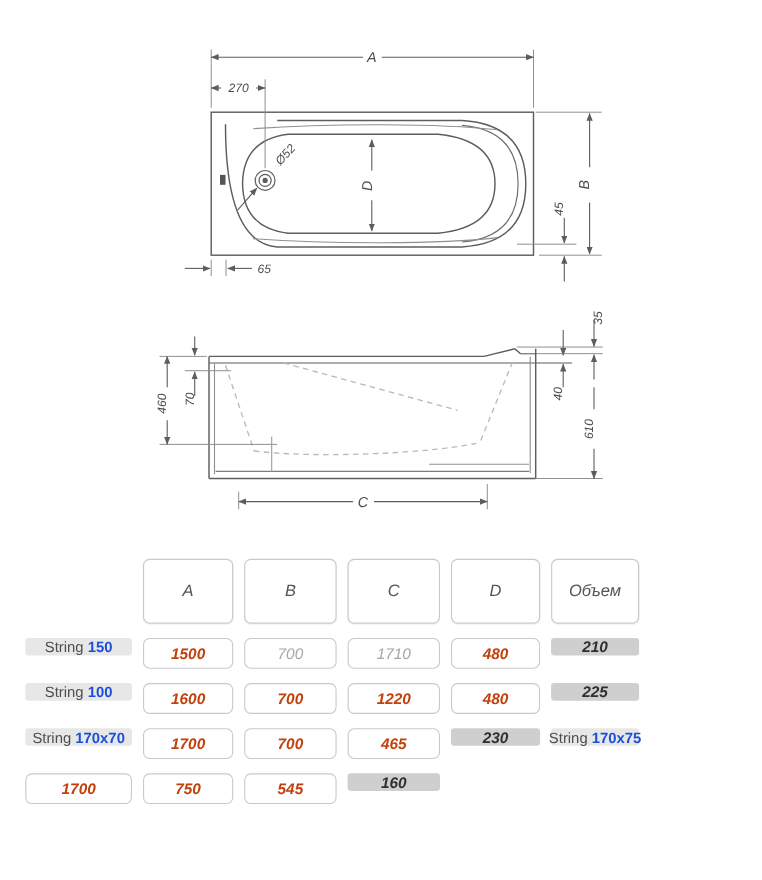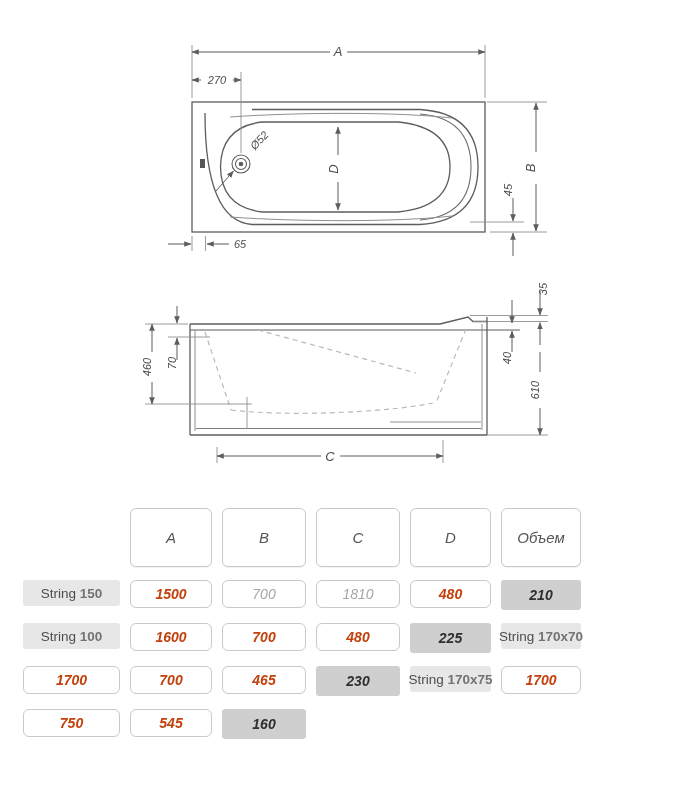--- a/index.html
+++ b/index.html
@@ -9,29 +9,29 @@
   .dimtxt{font-size:11px;}
   .dimbig{font-size:13px;}
   
   .spec{position:absolute;left:23px;top:508px;width:600px;
         display:grid;grid-template-columns:97px 82px 84px 84px 81px 80px;
         column-gap:10px;row-gap:13px;align-items:stretch;}
   .hcell{height:57px;background:#fff;border:1px solid #c9c9c9;border-radius:6px;
          display:flex;align-items:center;justify-content:center;
          font-style:italic;font-size:15px;color:#555;box-shadow:0 1px 1px rgba(0,0,0,.05);}
   .hspacer{height:57px;}
-  .rlabel{height:26px;background:#e7e7e7;border-radius:3px;
+  .rlabel{height:16px;background:#e7e7e7;border-radius:3px;
           display:flex;align-items:center;justify-content:center;
           font-size:13.5px;color:#4e4e4e;white-space:pre;}
-  .rlabel b{color:#737373;font-weight:bold;}
+  .rlabel b{color:#1d4ed8;font-weight:bold;}
   .vcell{height:26px;background:#fff;border:1px solid #c9c9c9;border-radius:6px;
          display:flex;align-items:center;justify-content:center;
          font-style:italic;font-weight:bold;font-size:14px;color:#c2410c;}
   .vcell.muted{color:#a6a6a6;font-weight:normal;}
-  .volcell{height:30px;background:#cfcfcf;border-radius:3px;
+  .volcell{height:16px;background:#cfcfcf;border-radius:3px;
            display:flex;align-items:center;justify-content:center;
            font-style:italic;font-weight:bold;font-size:14px;color:#2f2f2f;}
 </style>
 </head>
 <body>
 
 <div class="page">
 
   <svg width="693" height="495" viewBox="0 0 693 495">
     <defs>
@@ -155,27 +155,28 @@
     <div class="hspacer"></div>
     <div class="hcell">A</div>
     <div class="hcell">B</div>
     <div class="hcell">C</div>
     <div class="hcell">D</div>
     <div class="hcell">Объем</div>
 
     <div class="rlabel"><span>String </span><b>150</b></div>
     <div class="vcell">1500</div>
     <div class="vcell muted">700</div>
-    <div class="vcell muted">1810</div>
+    <div class="vcell muted">1710</div>
     <div class="vcell">480</div>
     <div class="volcell">210</div>
 
     <div class="rlabel"><span>String </span><b>100</b></div>
     <div class="vcell">1600</div>
     <div class="vcell">700</div>
+    <div class="vcell">1220</div>
     <div class="vcell">480</div>
     <div class="volcell">225</div>
 
     <div class="rlabel"><span>String </span><b>170x70</b></div>
     <div class="vcell">1700</div>
     <div class="vcell">700</div>
     <div class="vcell">465</div>
     <div class="volcell">230</div>
 
     <div class="rlabel"><span>String </span><b>170x75</b></div>

